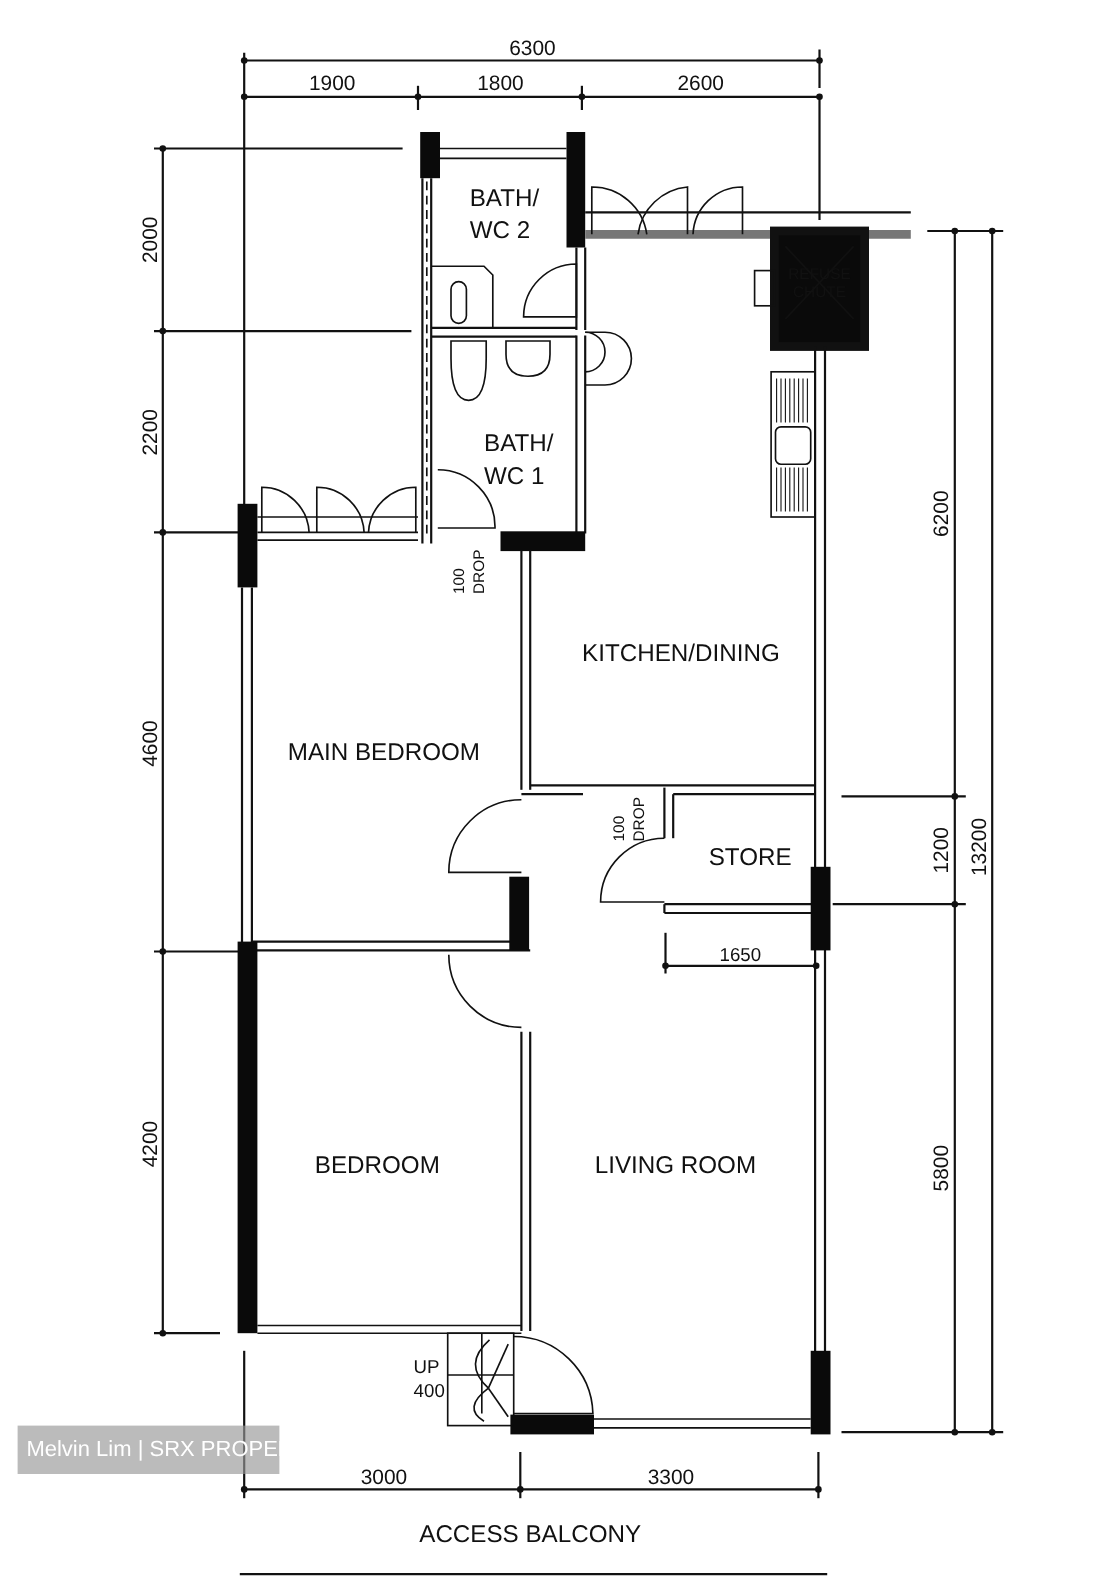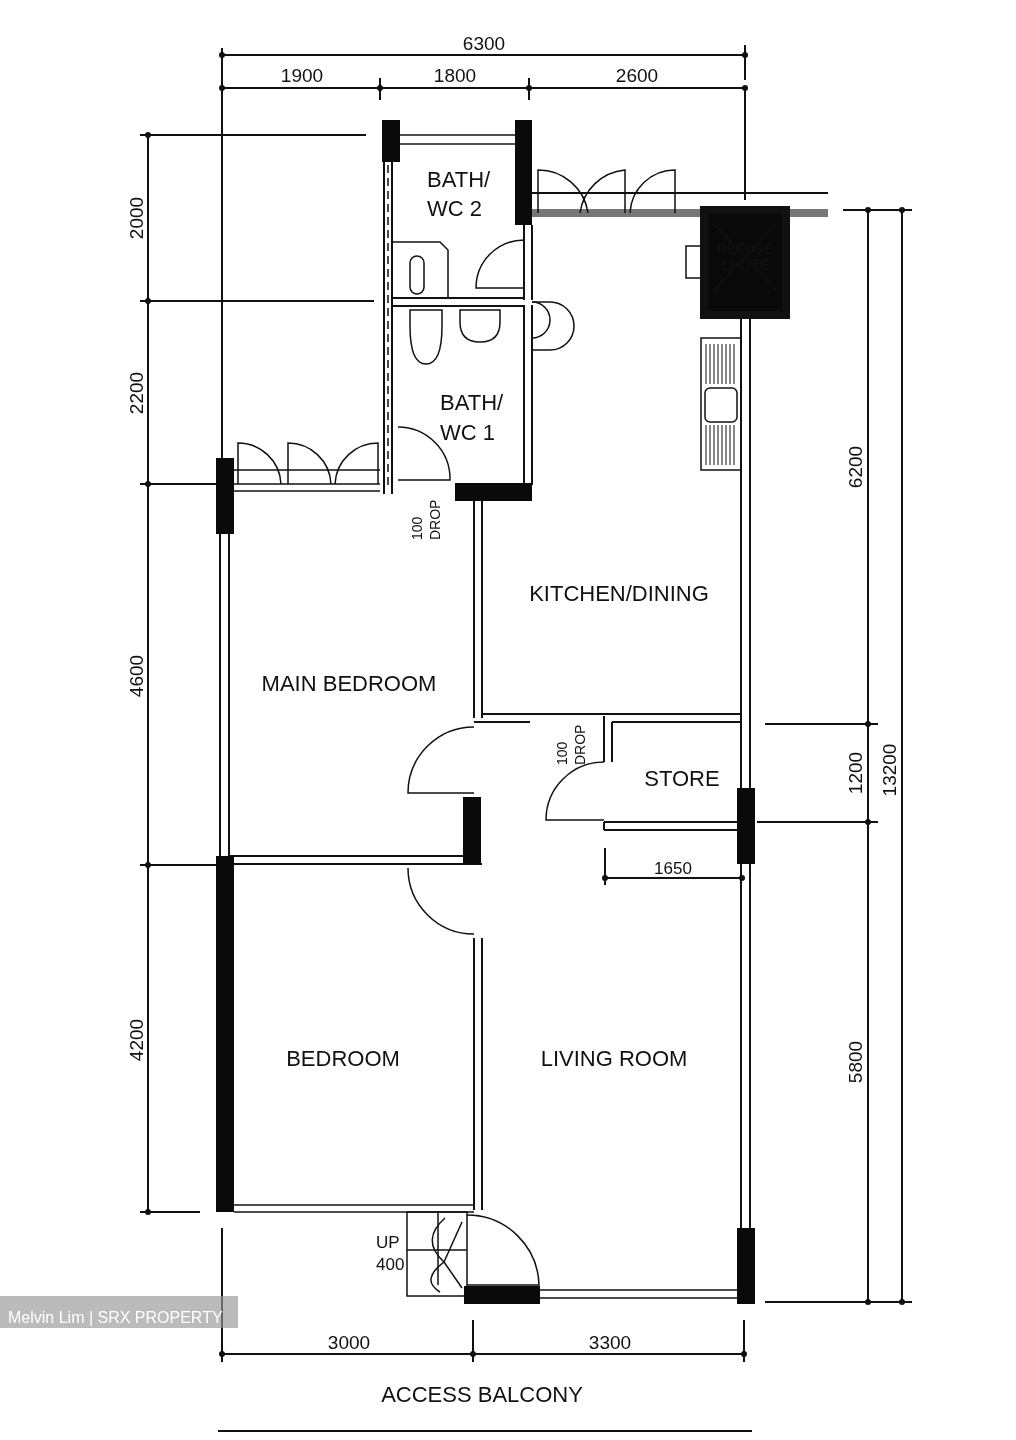--- a/index.html
+++ b/index.html
@@ -7,23 +7,23 @@
   svg#plan { position: absolute; left: 0; top: 0; }
   .dim-text { font-family: "Liberation Sans", "DejaVu Sans", sans-serif; font-size: 19px; fill: #111; }
   .room-text { font-family: "Liberation Sans", "DejaVu Sans", sans-serif; font-size: 22px; fill: #111; }
   .small-text { font-family: "Liberation Sans", "DejaVu Sans", sans-serif; font-size: 17px; fill: #111; }
   .tiny-text { font-family: "Liberation Sans", "DejaVu Sans", sans-serif; font-size: 14px; fill: #111; }
   .line { stroke: #111; stroke-width: 2; fill: none; }
   .thin { stroke: #111; stroke-width: 1.5; fill: none; }
   .wall { fill: #0a0a0a; }
   .grey { stroke: #777; stroke-width: 8; fill: none; }
   .watermark {
-    position: absolute; left: 0; top: 1296px; width: 238px; height: 32px;
+    position: absolute; left: 16px; top: 1296px; width: 238px; height: 44px;
     background: rgba(150,150,150,0.65);
-    color: #ffffff; font-size: 16px; line-height: 44px; padding-left: 8px;
+    color: #ffffff; font-size: 20px; line-height: 44px; padding-left: 8px;
     box-sizing: border-box; white-space: nowrap;
   }
 </style>
 </head>
 <body>
 
 <svg id="plan" width="1016" height="1440" viewBox="0 0 1016 1440">
 
   <g>
     <line class="line" x1="222" y1="48" x2="222" y2="500"></line>

